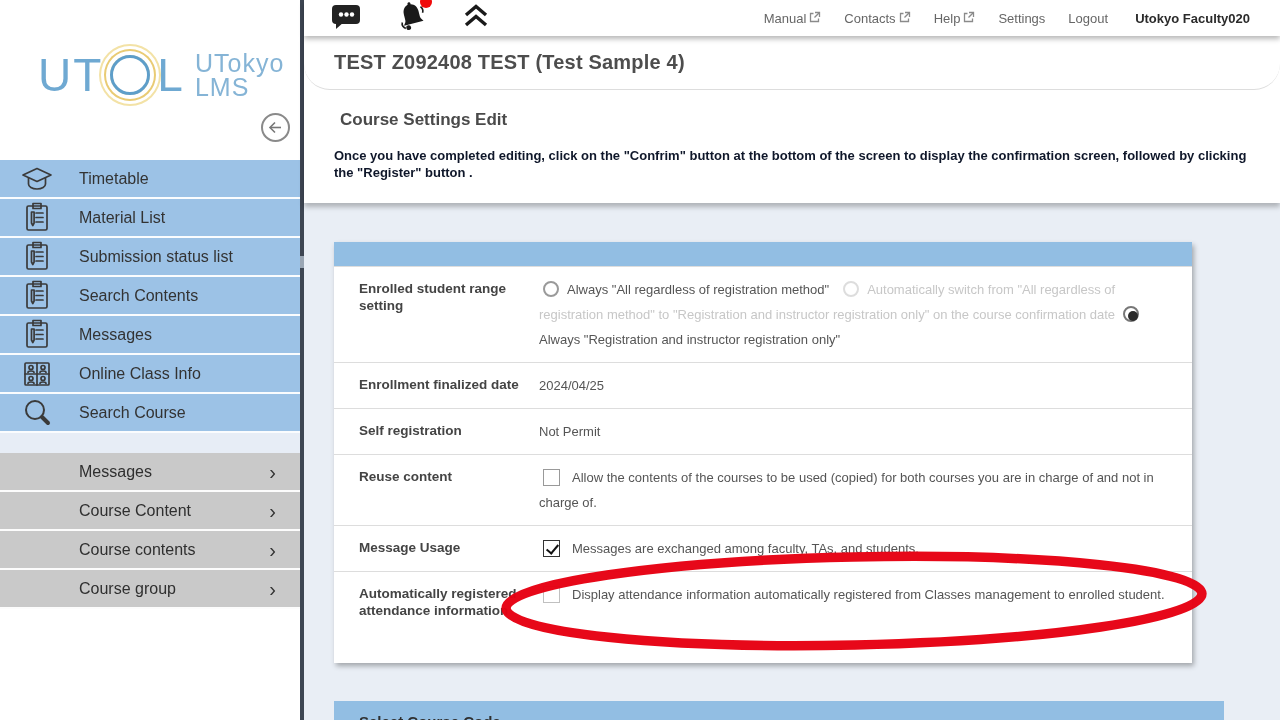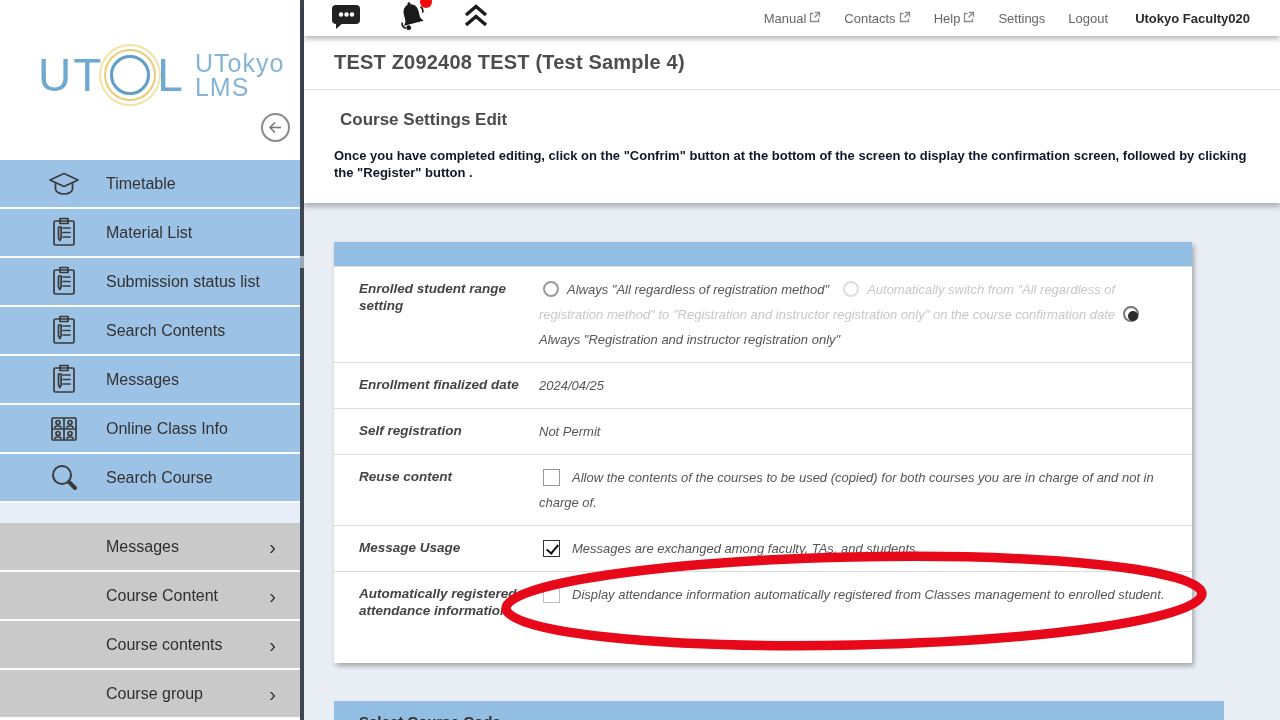--- a/index.html
+++ b/index.html
@@ -14,21 +14,21 @@
   .logo-area { height:160px; position:relative; background:#fff; }
   .logo-row { position:absolute; left:38px; top:48px; display:flex; align-items:center; }
   .logo-letters { display:flex; align-items:center; color:#6FA9D2; font-size:46px; letter-spacing:2px; }
   .logo-o { width:40px; height:40px; border:3px solid #5E9EC9; border-radius:50%; margin:0 7px;
     box-shadow:0 0 0 4px #fff, 0 0 0 6px #E9CB74, 0 0 0 9px #fff, 0 0 0 11px #F3E2A6; }
   .logo-sub { margin-left:10px; color:#85B4D6; font-size:25px; line-height:24px; letter-spacing:1px; }
   .collapse-btn { position:absolute; right:10px; top:113px; width:29px; height:29px; border-radius:50%;
     border:2px solid #8a8a8a; background:#fff; color:#777; display:flex; align-items:center; justify-content:center;
     font-size:16px; cursor:pointer; }
 
-  .menu-item { height:49px; display:flex; align-items:center; border-bottom:2px solid rgba(255,255,255,.95); cursor:pointer;padding-left:27px; }
+  .menu-item { height:39px; display:flex; align-items:center; border-bottom:2px solid rgba(255,255,255,.95); cursor:pointer; }
   .menu-item.blue { background:#9CC2E6; }
   .menu-item .mi-icon { width:36px; margin-left:19px; display:flex; justify-content:center; align-items:center; }
   .menu-item .mi-label { margin-left:24px; font-size:16px; color:#333; }
   .menu-gap { height:20px; background:#E7EDF6; }
   .menu-item.gray { background:#C9C9C9; justify-content:space-between; padding-right:24px; }
   .menu-item.gray .mi-label { margin-left:79px; font-size:16px; color:#2f2f2f; }
   .chev { color:#333; font-size:20px; line-height:1; }
   .mi-icon svg { stroke:#3A3A3A; fill:none; stroke-width:1.7; stroke-linecap:round; stroke-linejoin:round; }
 
   
@@ -37,28 +37,28 @@
     box-shadow:0 3px 5px rgba(0,0,0,.28); position:relative; z-index:3; }
   .tb-icons { display:flex; align-items:center; margin-left:27px; gap:34px; }
   .tb-icon { position:relative; cursor:pointer; }
   .tb-links { display:flex; align-items:center; gap:23px; margin-right:30px; font-size:13px; color:#666; }
   .tb-link { cursor:pointer; display:flex; align-items:center; gap:3px; color:#666; }
   .tb-user { font-weight:bold; color:#2b2b2b; margin-left:4px; }
   .ext-ico svg { stroke:#8a8a8a; fill:none; stroke-width:1.3; }
   .red-dot { position:absolute; right:-3px; top:-4px; width:12px; height:12px; border-radius:50%; background:#F00B0B; }
 
   .white-block { background:#fff; box-shadow:0 4px 5px rgba(0,0,0,.25); position:relative; z-index:2; }
-  .title-bar { height:54px; display:flex; align-items:center; border-bottom:1px solid #ddd; }
+  .title-bar { height:54px; display:flex; align-items:center; border-bottom:1px solid #ddd;border-radius:26px; }
   .title-bar h1 { margin-left:30px; font-size:20px; color:#4d4d4d; letter-spacing:.2px; }
   .panel { padding:20px 30px 22px 30px; }
   .panel h2 { font-size:17px; color:#4a4a4a; margin-left:6px; margin-bottom:18px; }
   .warning { color:#0f172a; font-weight:bold; font-size:13px; line-height:16.5px; max-width:920px; }
 
   
-  .card { width:858px; margin:39px 0 0 30px; background:#fff; box-shadow:2px 3px 5px rgba(0,0,0,.3);font-style:italic; }
+  .card { width:858px; margin:39px 0 0 30px; background:#fff; box-shadow:2px 3px 5px rgba(0,0,0,.3); }
   .card-head { height:24px; background:#92BEE3; }
   .srow { display:flex; border-top:1px solid #ddd; }
   .srow:first-of-type { border-top:none; }
   .rlabel { width:205px; min-width:205px; padding:13px 10px 10px 25px; font-size:13.5px; font-weight:bold; color:#444; line-height:17px; }
   .rcontent { flex:1; padding:10px 25px 10px 0; font-size:13px; color:#555; line-height:25px; }
   .r1 { min-height:87px; } .r2 { min-height:46px; } .r3 { min-height:39px; }
   .r4 { min-height:68px; } .r5 { min-height:40px; } .r6 { min-height:92px; }
   .rvalue { line-height:20px; display:inline-block; margin-top:3px; }
 
   .radio { display:inline-block; width:16px; height:16px; border-radius:50%; border:2px solid #9a9a9a; background:#fff;

